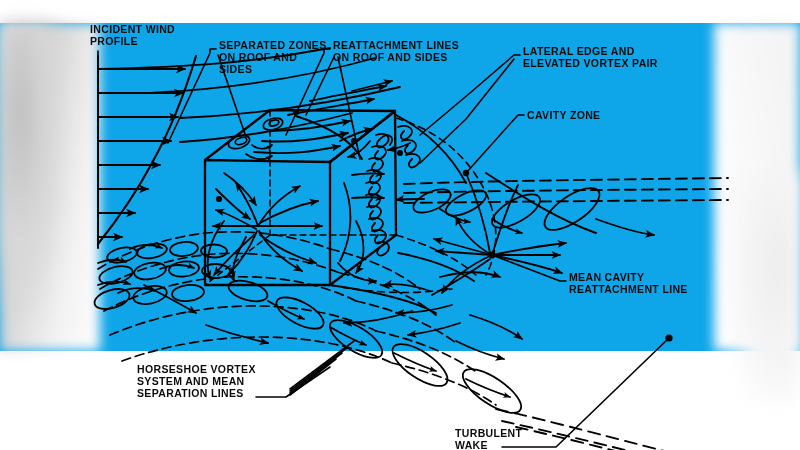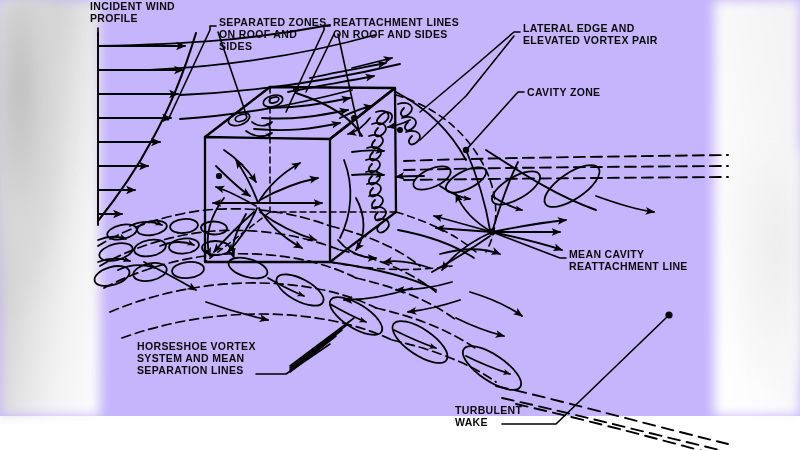--- a/index.html
+++ b/index.html
@@ -1,21 +1,21 @@
 <!DOCTYPE html>
 <html><head>
 <meta charset="utf-8">
 <style>
   html,body{margin:0;padding:0;}
   body{
     width:800px;height:450px;overflow:hidden;
     background:#ffffff;
     font-family:"Liberation Sans", sans-serif;
   }
-  #stage{position:relative;width:800px;height:416px;background:#c4b5fd;}
+  #stage{position:relative;width:800px;height:328px;background:#0ea5e9;margin-top:23px;}
   
   .bg-blur{position:absolute;top:0;bottom:0;pointer-events:none;}
   .bg-left{left:0;width:100px;
     background:linear-gradient(100deg,#efefef 0%,#dcdcdc 16%,#cfcfcf 30%,#e4e4e4 52%,#f3f3f3 72%,#fdfdfd 100%);
     filter:blur(6px);}
   .bg-left2{left:0;width:64px;top:0;height:300px;
     background:radial-gradient(ellipse at 30% 30%,#bdbdbd 0%,#d8d8d8 45%,rgba(240,240,240,0) 78%);
     filter:blur(9px);}
   .bg-right{right:0;width:86px;
     background:linear-gradient(260deg,#f2f2f2 0%,#f7f7f7 40%,#fcfcfc 70%,#ffffff 100%);

